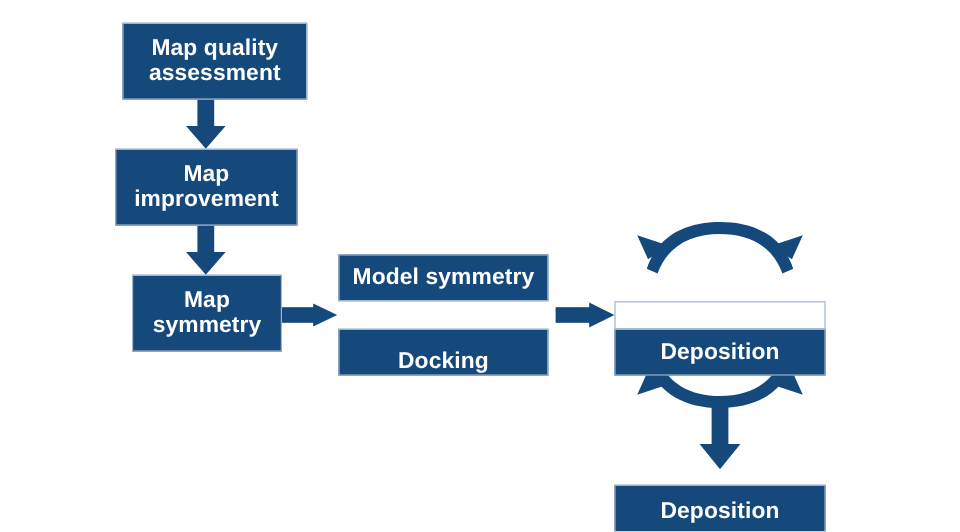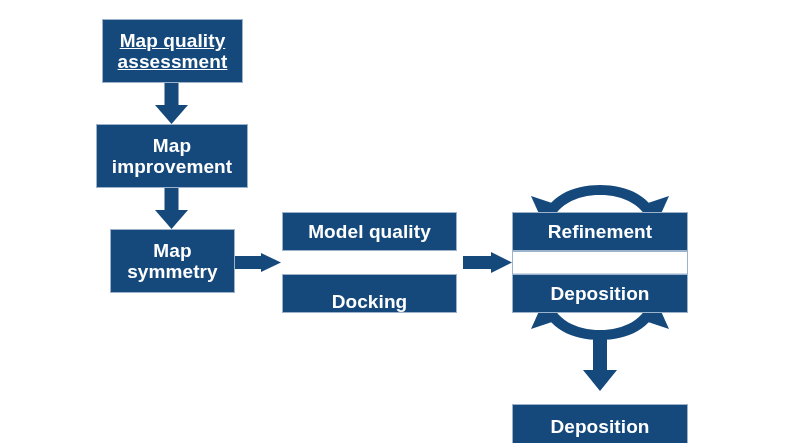--- a/index.html
+++ b/index.html
@@ -103,46 +103,43 @@
       </g>
 
       <g>
         <rect x="593" y="330" width="14" height="42"></rect>
         <polygon points="583,370 617,370 600,391"></polygon>
       </g>
 
     </g>
   </svg>
 
-  <div class="node" style="left:102px; top:19px; width:141px; height:64px;text-decoration:underline;">
+  <div class="node" style="left:102px; top:19px; width:154px; height:64px;">
     <span class="node-label">Map quality
 assessment</span>
   </div>
 
   <div class="node" style="left:96px; top:124px; width:152px; height:64px;">
     <span class="node-label">Map
 improvement</span>
   </div>
 
   <div class="node" style="left:110px; top:229px; width:125px; height:64px;">
     <span class="node-label">Map
 symmetry</span>
   </div>
 
   <div class="node" style="left:282px; top:212px; width:175px; height:39px;">
-    <span class="node-label">Model quality</span>
+    <span class="node-label">Model symmetry</span>
   </div>
 
   <div class="node" style="left:282px; top:274px; width:175px; height:39px;align-items:flex-end;">
     <span class="node-label">Docking</span>
   </div>
 
-  <div class="node" style="left:512px; top:212px; width:176px; height:39px;">
-    <span class="node-label">Refinement</span>
-  </div>
 
   <div class="node" style="left:512px; top:274px; width:176px; height:39px;">
     <span class="node-label">Deposition</span>
   </div>
 
   <div class="node" style="left:512px; top:392px; width:176px; height:45px;margin-top:12px;">
     <span class="node-label">Deposition</span>
   </div>
 
   <svg class="svg-layer over" viewBox="0 0 800 443">

